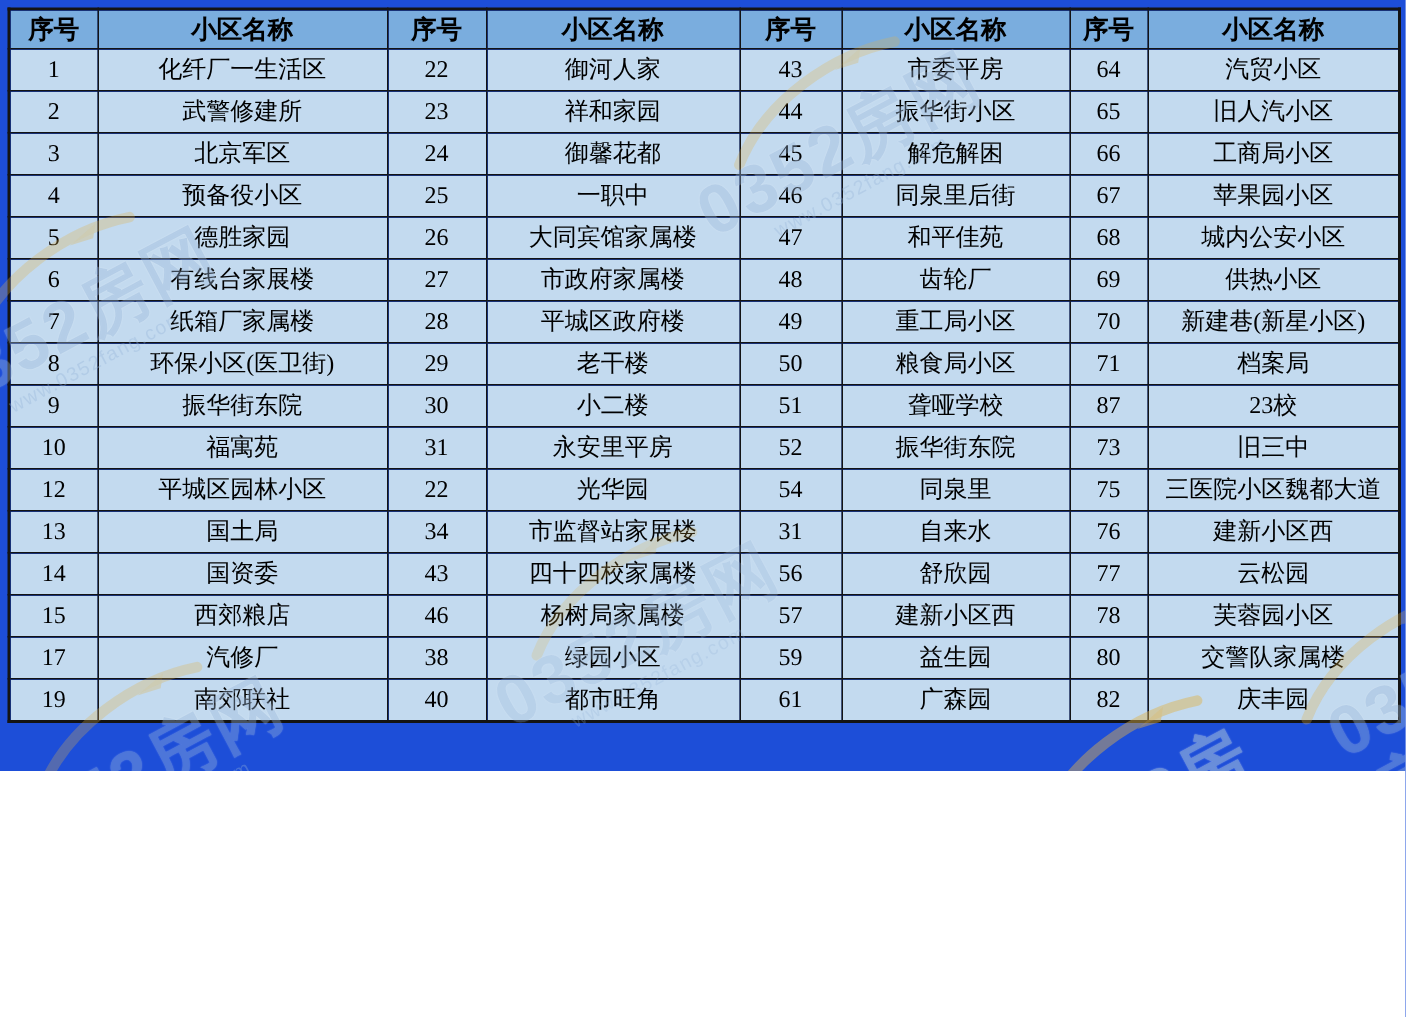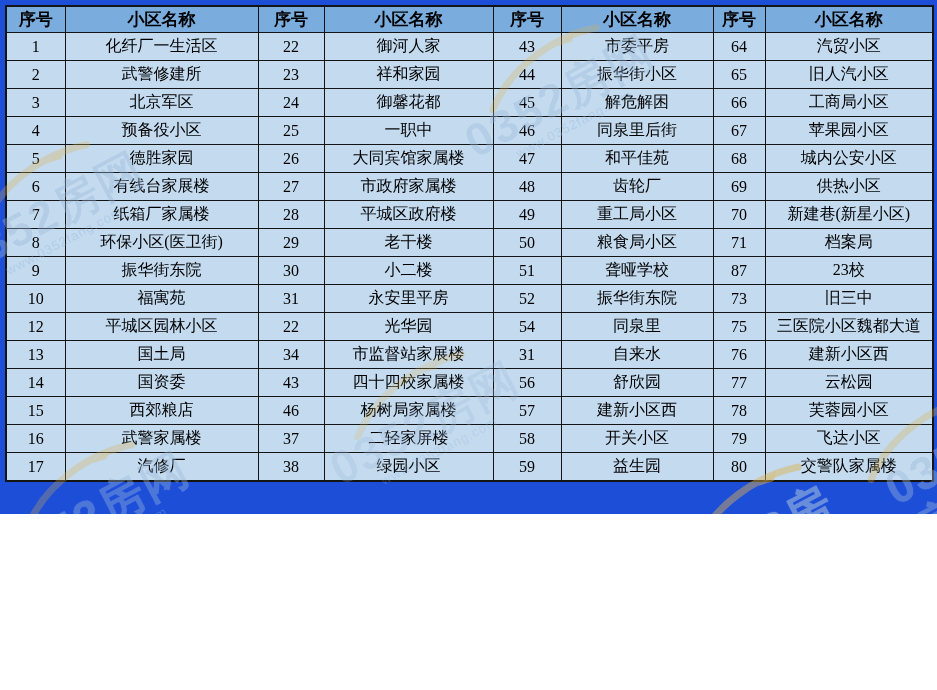--- a/index.html
+++ b/index.html
@@ -213,39 +213,39 @@
     <td>15</td>
     <td>西郊粮店</td>
     <td>46</td>
     <td>杨树局家属楼</td>
     <td>57</td>
     <td>建新小区西</td>
     <td>78</td>
     <td>芙蓉园小区</td>
   </tr>
         <tr>
-    <td>16</td>
-    <td>武警家属楼</td>
-    <td>37</td>
-    <td>二轻家屏楼</td>
-    <td>58</td>
-    <td>开关小区</td>
-    <td>79</td>
-    <td>飞达小区</td>
-  </tr>
-        <tr>
     <td>17</td>
     <td>汽修厂</td>
     <td>38</td>
     <td>绿园小区</td>
     <td>59</td>
     <td>益生园</td>
     <td>80</td>
     <td>交警队家属楼</td>
   </tr>
+        <tr>
+    <td>19</td>
+    <td>南郊联社</td>
+    <td>40</td>
+    <td>都市旺角</td>
+    <td>61</td>
+    <td>广森园</td>
+    <td>82</td>
+    <td>庆丰园</td>
+  </tr>
       </tbody>
   </table>
 
   <div id="wm-layer">
       <div class="wm" style="left: 45px; top: 205px; opacity: 0.38;">
     <svg class="wm-swoosh" width="150" height="44" viewBox="0 0 150 44">
       <path d="M10 38 C 45 8, 100 2, 140 14" fill="none" stroke="#dfb24a" stroke-width="7" stroke-linecap="round" opacity="0.75"></path>
       <path d="M96 12 L118 7 L112 15 Z" fill="#dfb24a" opacity="0.75"></path>
     </svg>
     <div class="wm-brand">0352房网</div>

